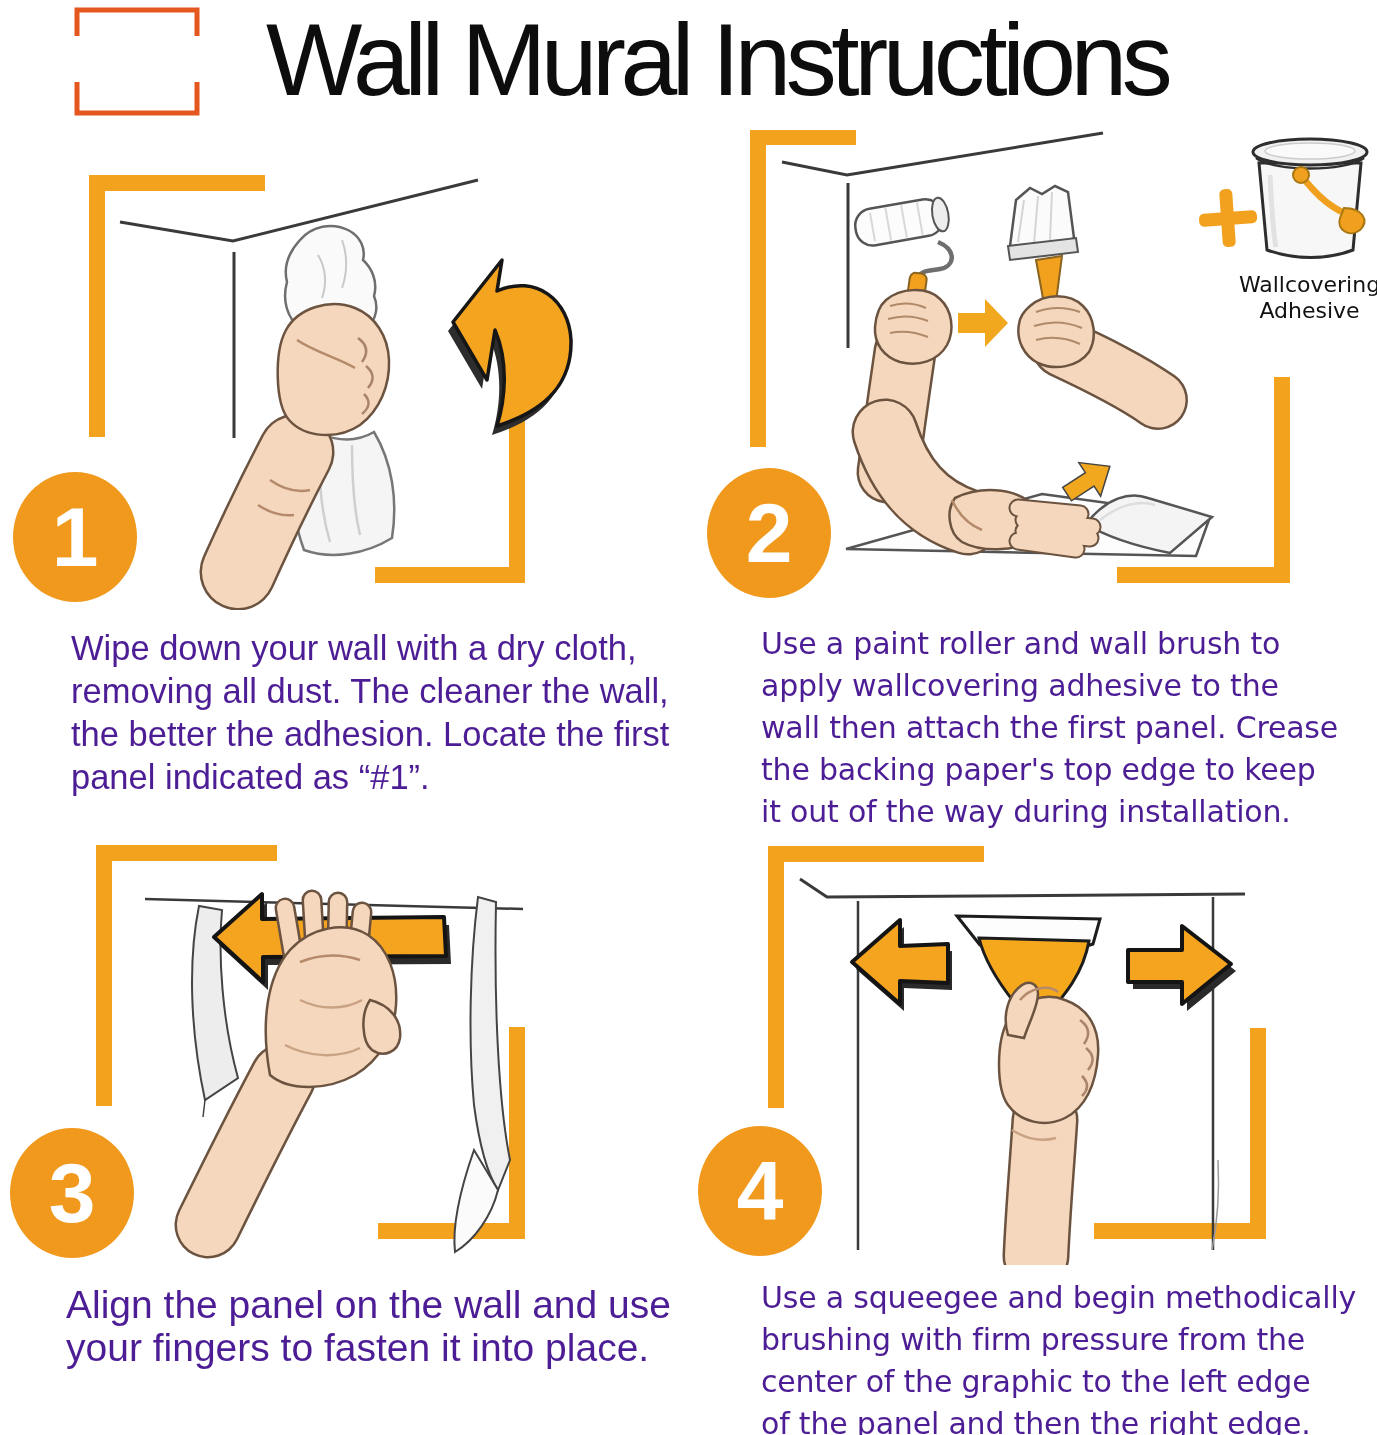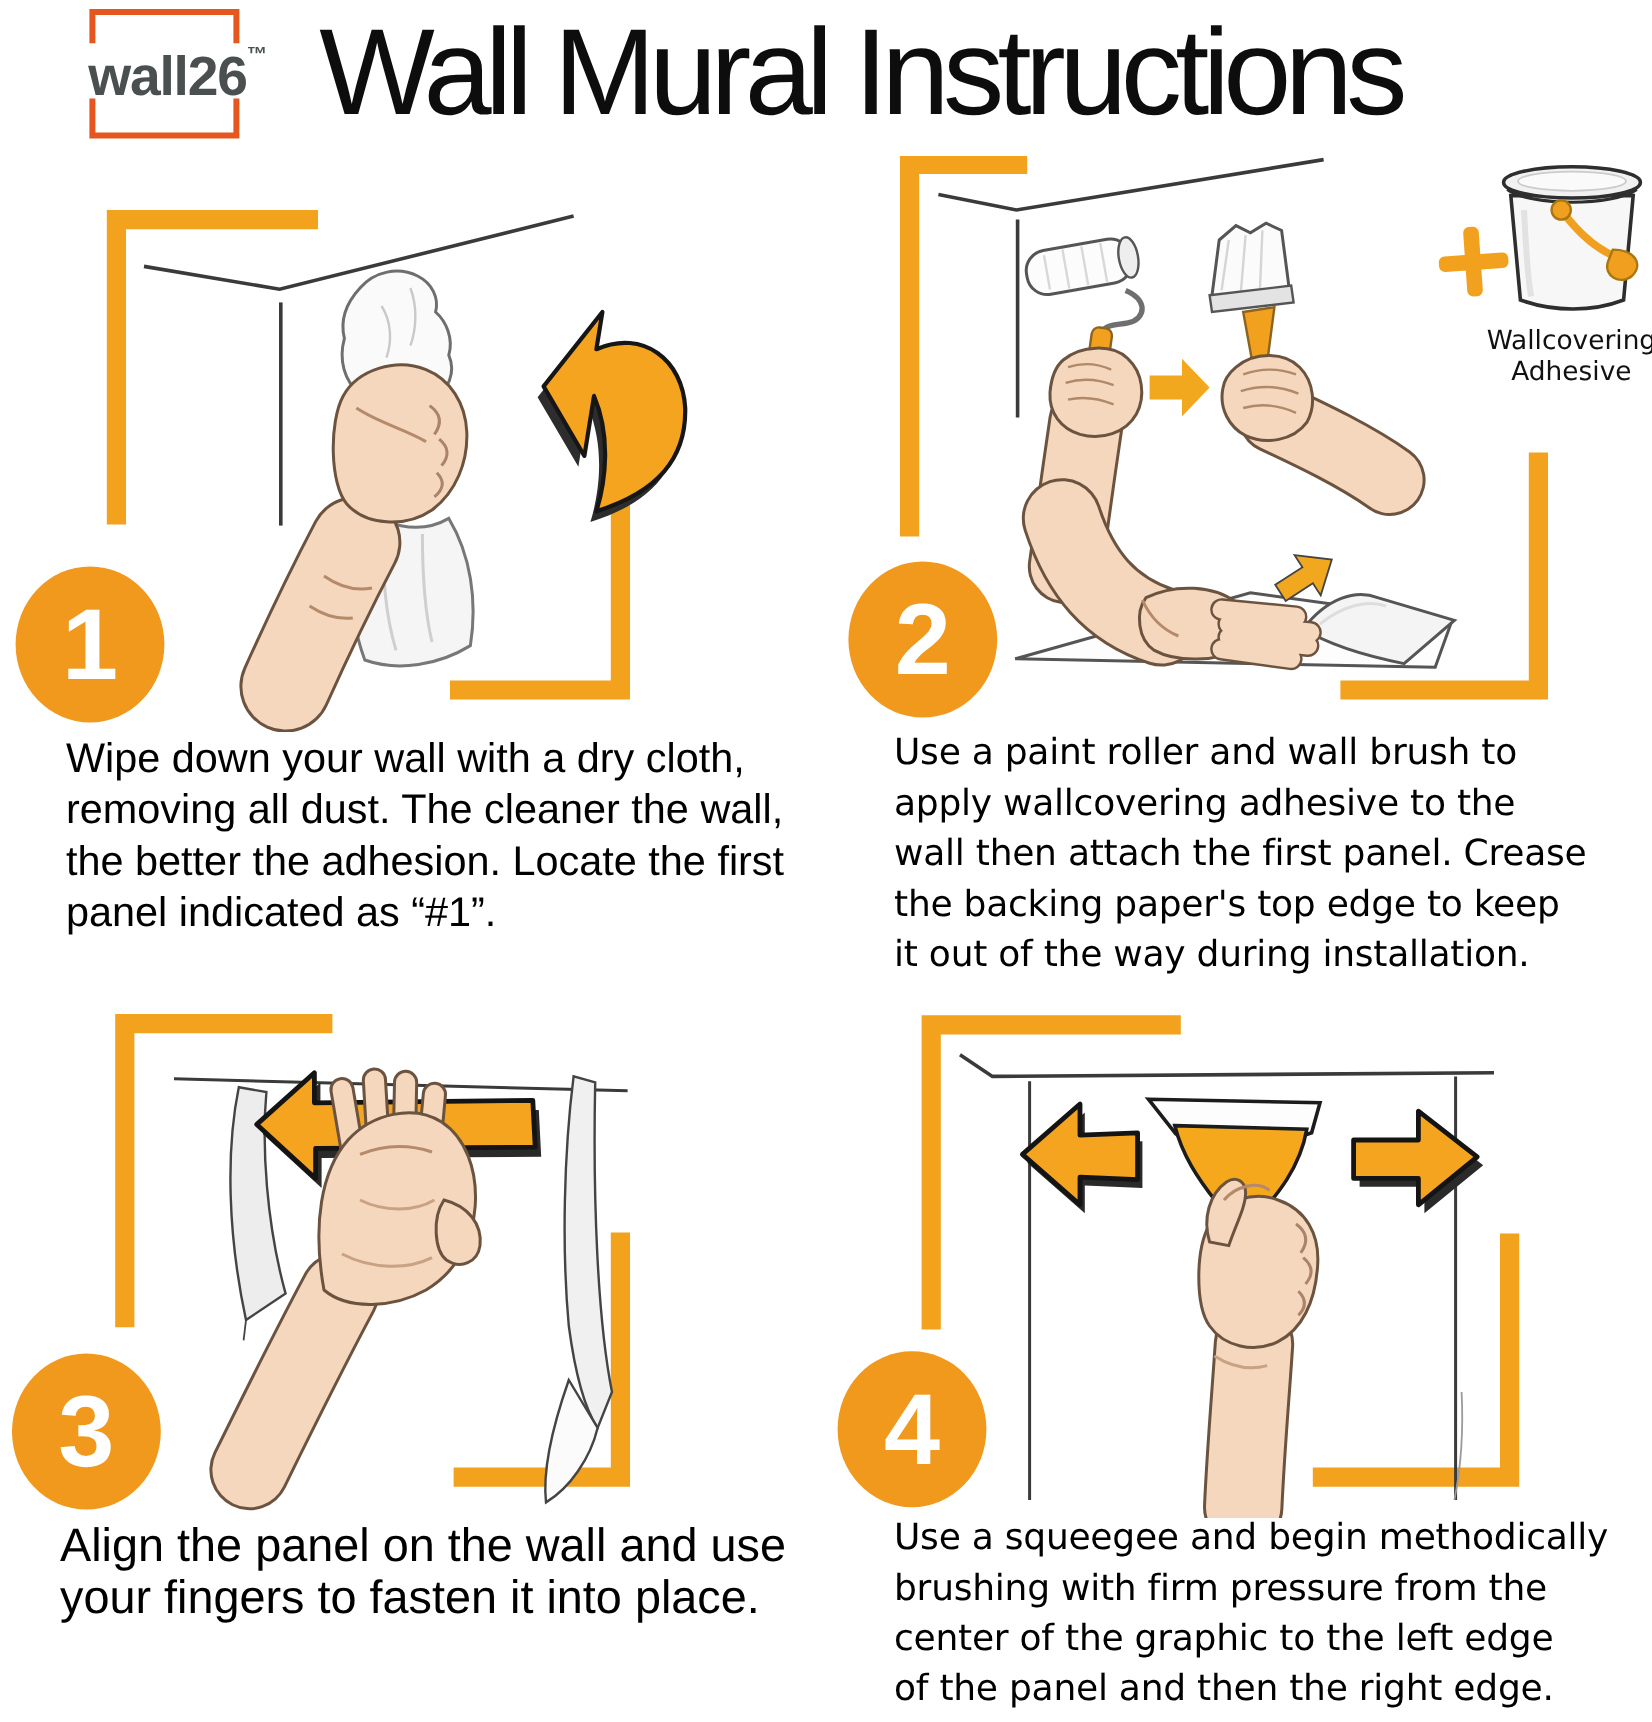--- a/index.html
+++ b/index.html
@@ -25,21 +25,21 @@
   .step-circle{
     width:124px;height:130px;border-radius:50%;background:#F0991D;
     color:#ffffff;font-weight:bold;font-size:84px;
     display:flex;align-items:center;justify-content:center;
   }
   .c1{left:13px;top:472px;}
   .c2{left:707px;top:468px;}
   .c3{left:10px;top:1128px;}
   .c4{left:698px;top:1126px;}
   
-  .step-text{color:#000000;white-space:pre-line;margin:0;}
+  .step-text{color:#4c1d95;white-space:pre-line;margin:16px;}
   .t1{left:55px;top:611px;width:665px;font-size:34.5px;line-height:43px;}
   .t2{left:745px;top:607px;width:655px;font-size:30px;line-height:42px;
       font-family:"DejaVu Sans",sans-serif;letter-spacing:-0.2px;}
   .t3{left:50px;top:1267px;width:610px;font-size:39px;line-height:43px;}
   .t4{left:745px;top:1261px;width:655px;font-size:30px;line-height:42px;
       font-family:"DejaVu Sans",sans-serif;letter-spacing:-0.2px;}
   
   .bucket-label{
     left:1232px;top:272px;width:155px;text-align:center;
     font-family:"DejaVu Sans",sans-serif;font-size:22px;line-height:26px;color:#111;
@@ -51,21 +51,20 @@
   .s4{left:690px;top:820px;}
 </style>
 </head>
 <body>
 
 <div class="abs logo">
   <svg width="170" height="112" viewBox="0 0 170 112">
     <path d="M7,30 V4 H127 V30" fill="none" stroke="#E4571E" stroke-width="5"></path>
     <path d="M7,76 V107 H127 V76" fill="none" stroke="#E4571E" stroke-width="5"></path>
   </svg>
-  <div class="logo-text"><span>wall26</span><sup>™</sup></div>
 </div>
 <h1 class="abs page-title">Wall Mural Instructions</h1>
 
 <svg class="abs illus s1" width="690" height="480" viewBox="0 130 690 480">
   <g>
     <path d="M265,183 H97 V437" fill="none" stroke="#F2A21D" stroke-width="16"></path>
   </g>
   <g>
     <path d="M517,373 V575 H375" fill="none" stroke="#F2A21D" stroke-width="16"></path>
   </g>

